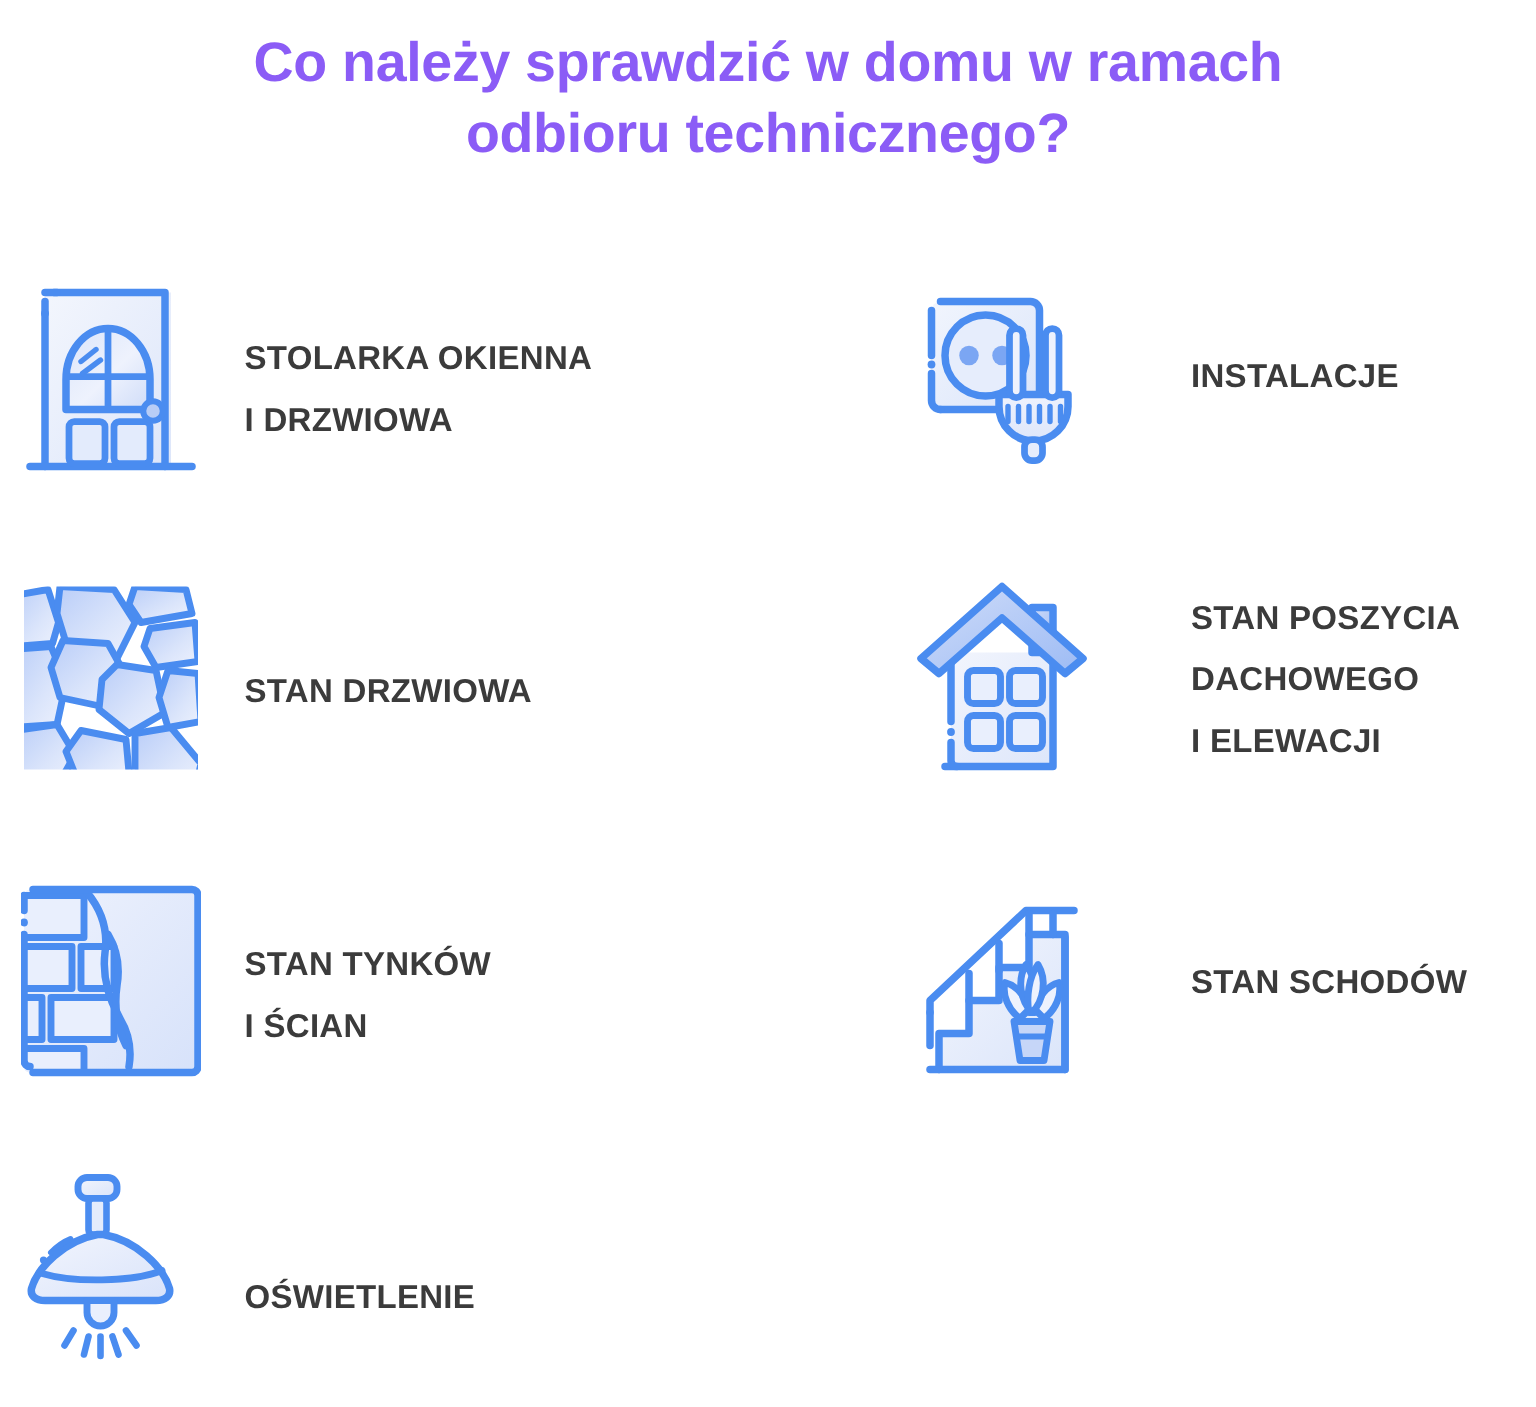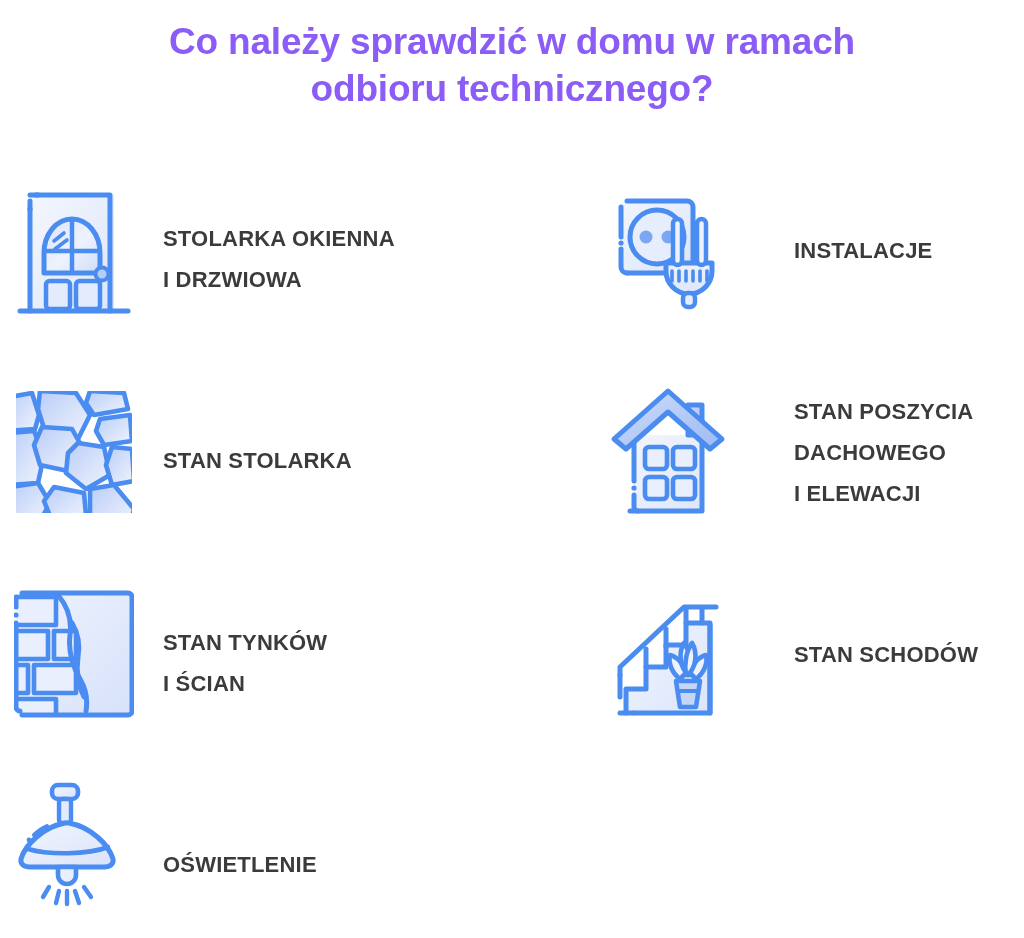--- a/index.html
+++ b/index.html
@@ -199,21 +199,21 @@
               <path d="M-6 56 l26 -2 l10 24 l-6 28 l-30 2 z"></path>
               <path d="M28 50 l30 2 l10 18 l-14 24 l-28 -6 l-6 -20 z"></path>
               <path d="M64 66 l26 4 l6 28 l-24 14 l-20 -16 l2 -20 z"></path>
               <path d="M98 70 l20 2 l2 32 l-22 4 l-6 -20 z"></path>
               <path d="M-4 110 l28 -4 l12 20 l-10 18 l-30 2 z"></path>
               <path d="M40 110 l30 6 l2 22 l-34 6 l-8 -20 z"></path>
               <path d="M76 112 l24 -4 l20 24 l-4 18 l-40 -4 z"></path>
             </g>
           </svg>
         </div>
-        <div class="label">STAN STOLARKA</div>
+        <div class="label">STAN DRZWIOWA</div>
       </div>
 
       <div class="item col-right">
         <div class="icon-box">
           <svg viewBox="0 0 120 150" xmlns="http://www.w3.org/2000/svg">
             <defs>
               <linearGradient id="gHouse" x1="0" y1="0" x2="1" y2="1">
                 <stop offset="0%" stop-color="#f2f5fd"></stop>
                 <stop offset="100%" stop-color="#dde6fa"></stop>
               </linearGradient>

